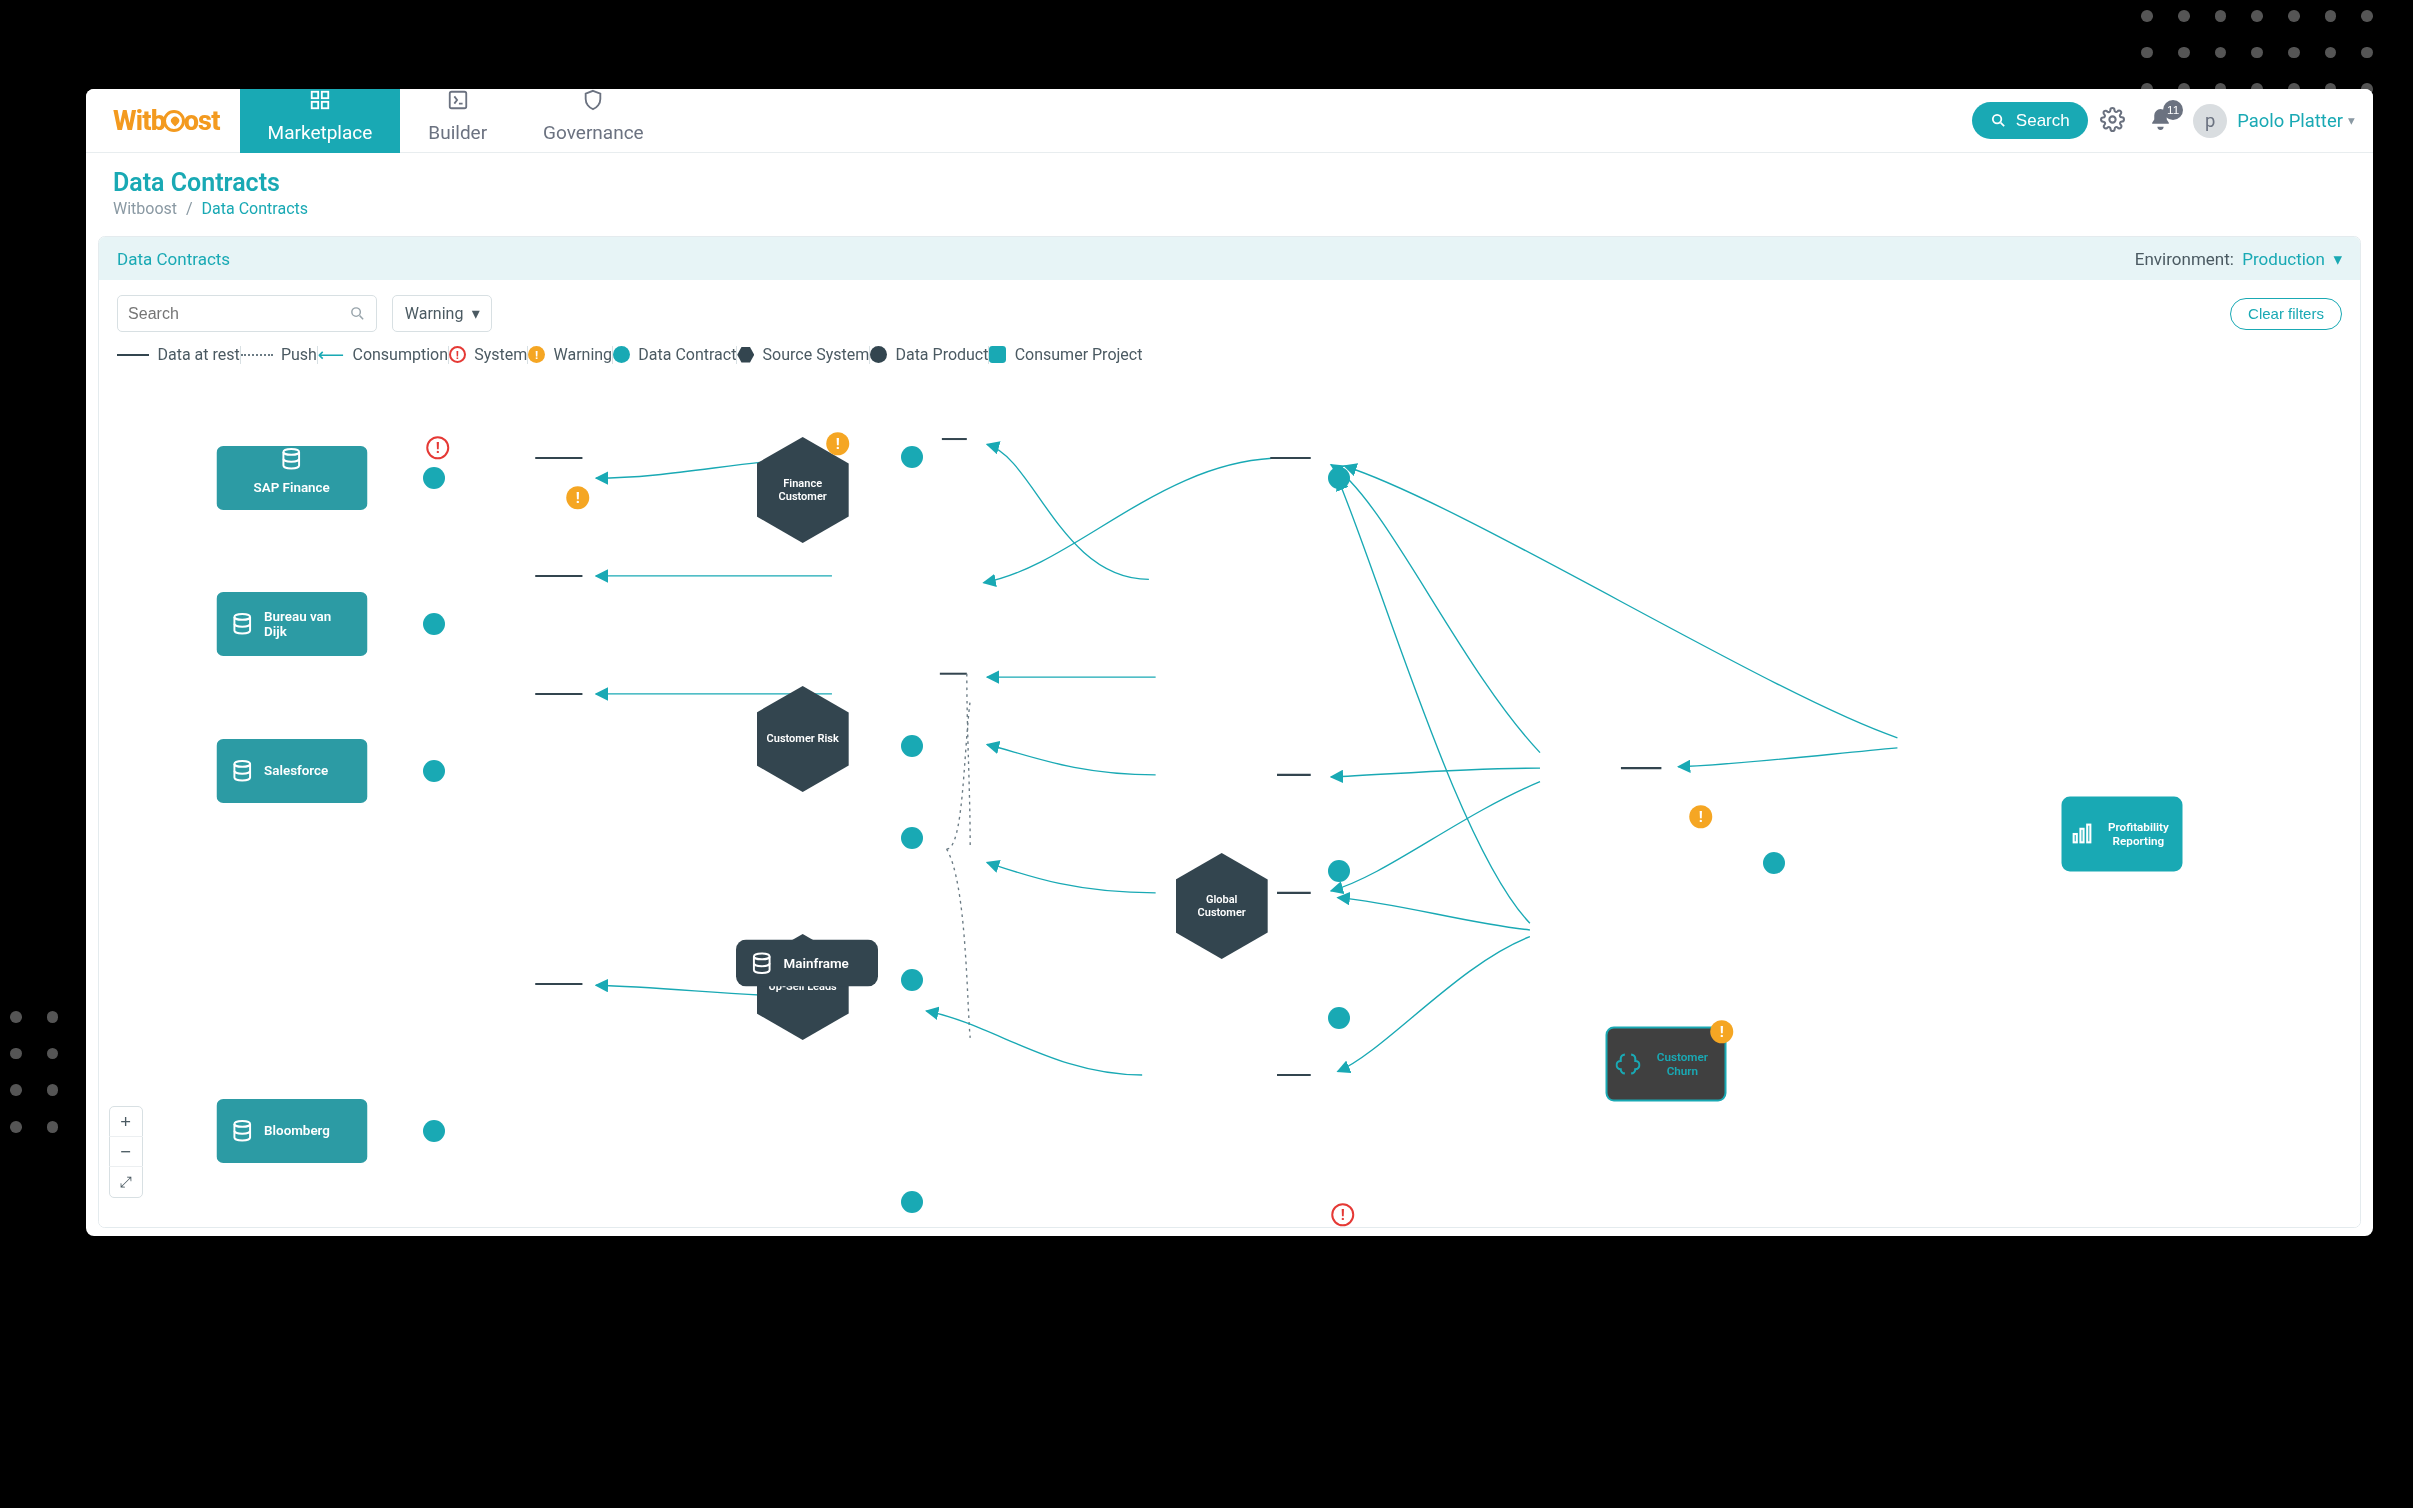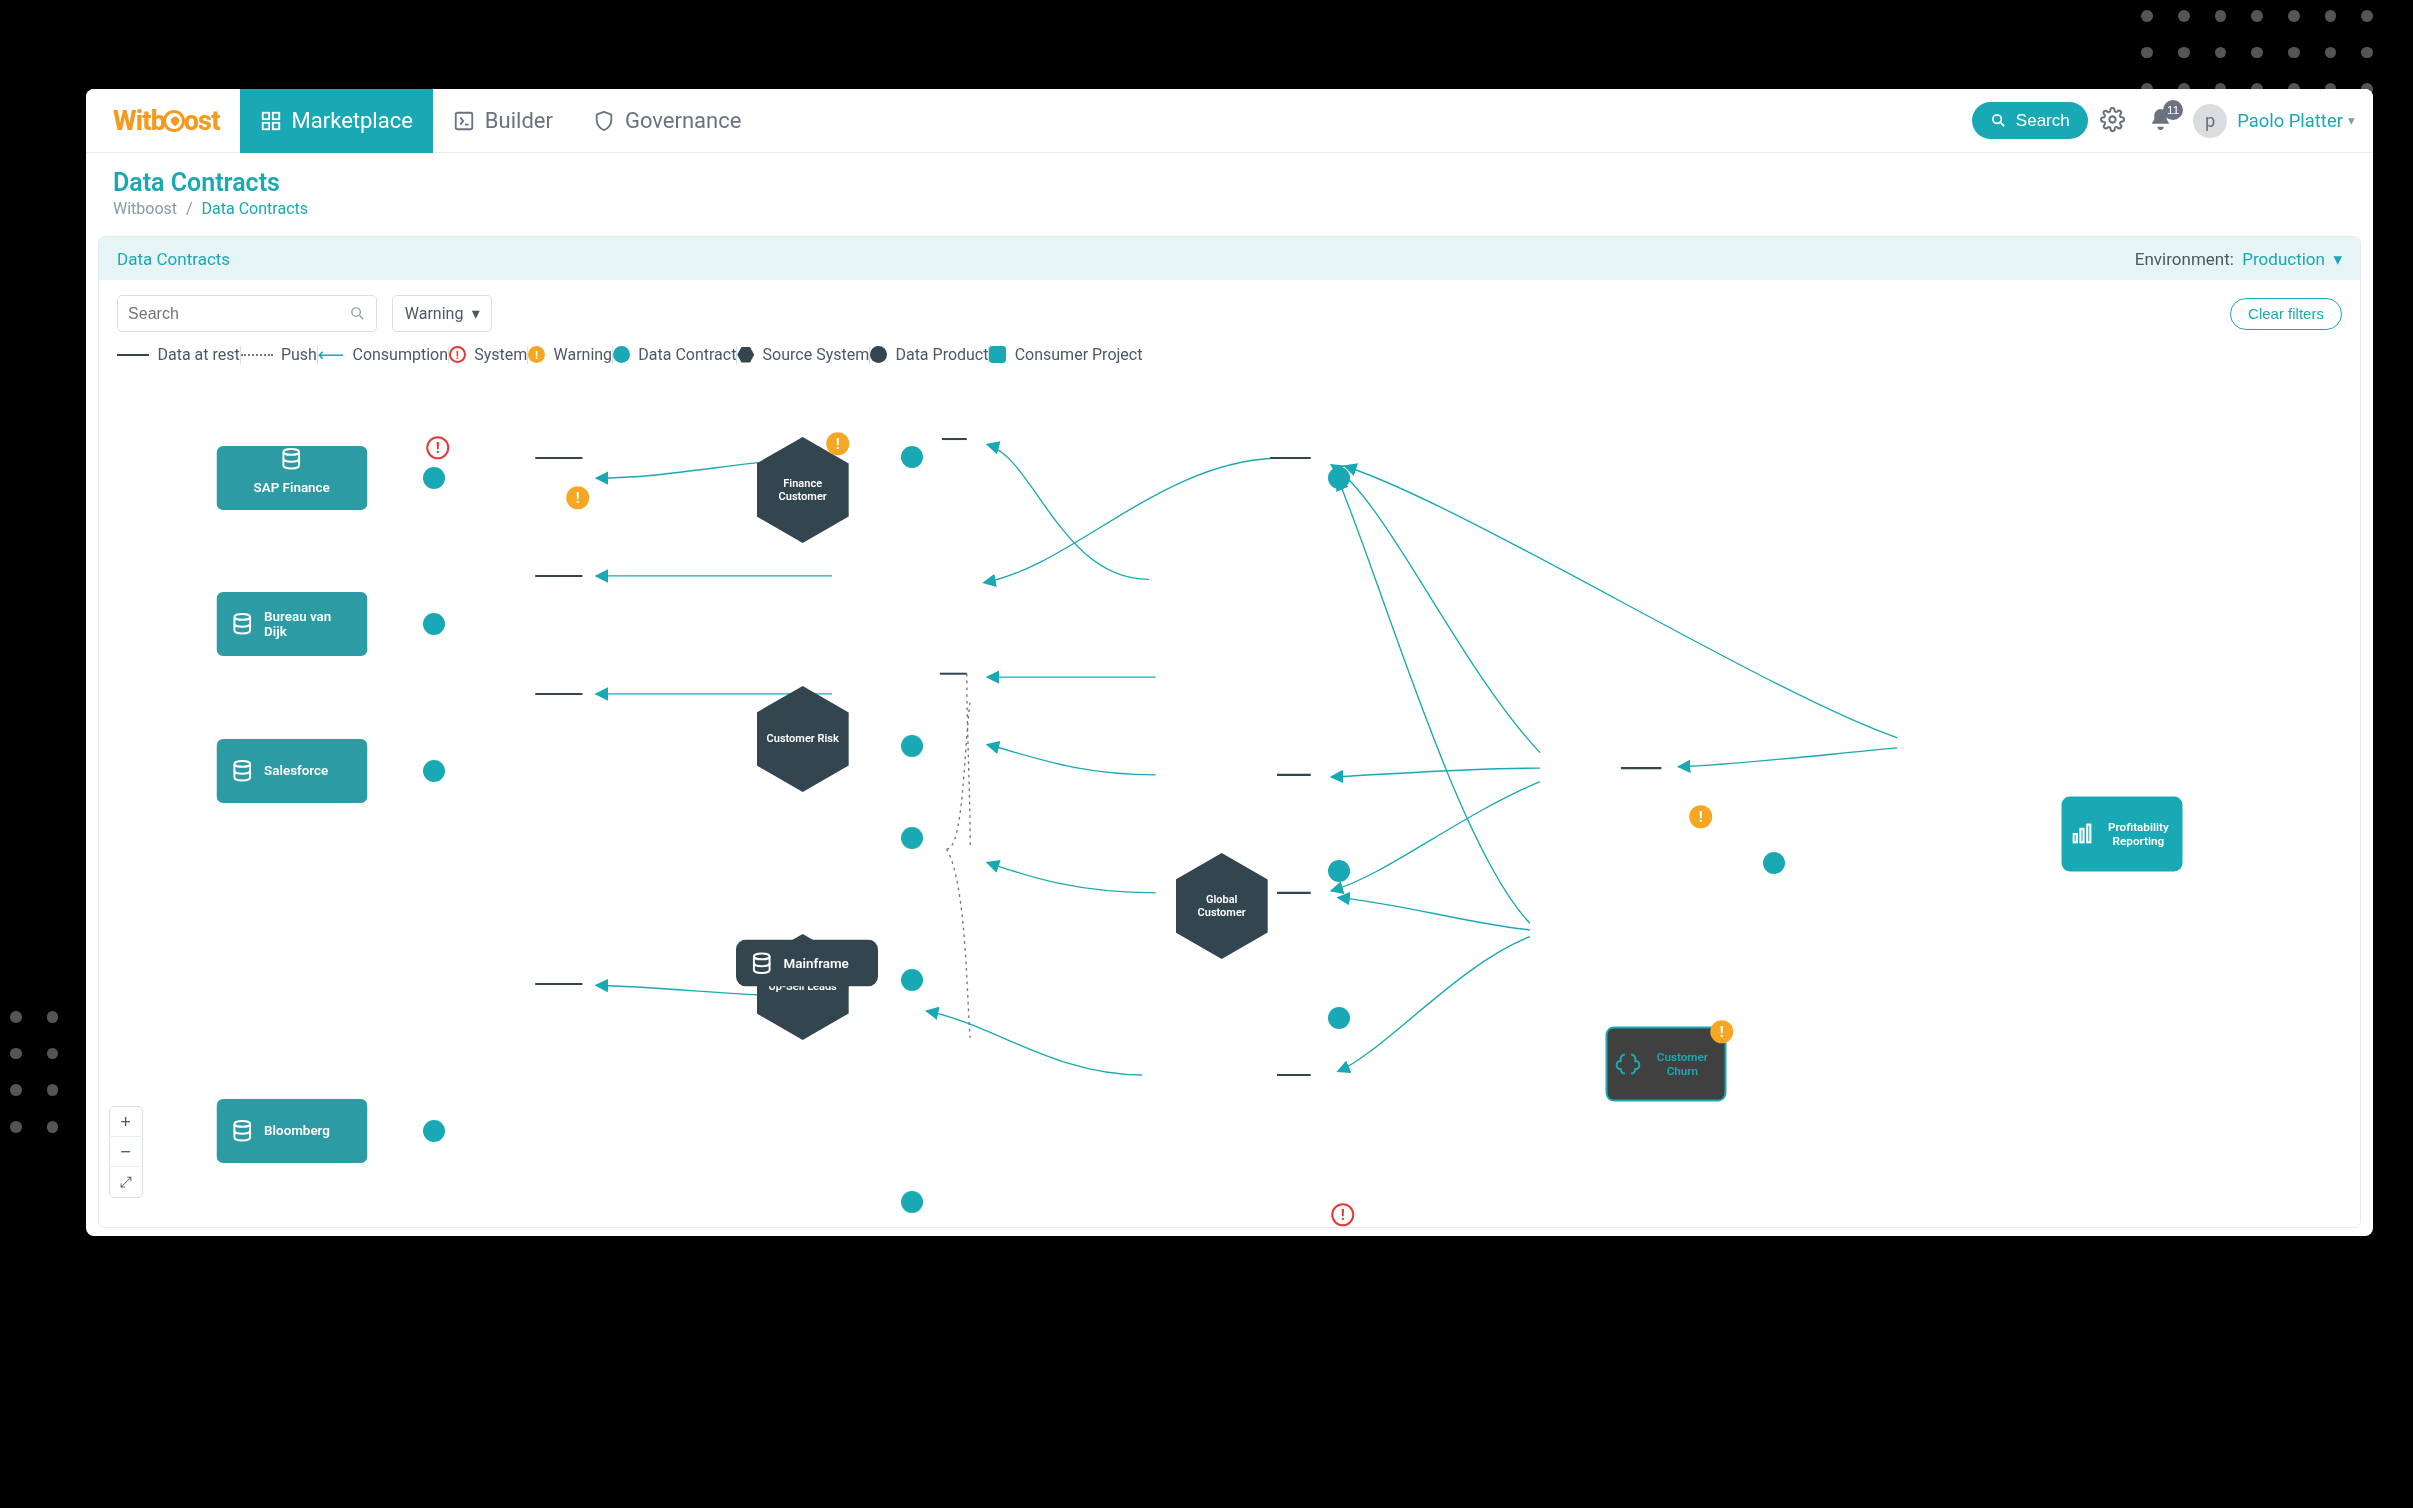--- a/index.html
+++ b/index.html
@@ -22,21 +22,21 @@
     box-shadow:0 0 0 3.4px rgba(0,0,0,.02);
     margin-left:24px;
   }
   .app { width:100%; height:100%; display:flex; flex-direction:column; }
 
   
   .topbar { height:64px; background:#fff; border-bottom:0.8px solid #e8edef; display:flex; align-items:center; padding:0 18.4px 0 27px; }
   .logo { font-size:27px; font-weight:800; letter-spacing:-0.8px; color:#f39a1f; display:flex; align-items:center; }
   .logo .s1 { color:#f39a1f; } .logo .s2 { color:#f39a1f; }
   .nav { display:flex; margin-left:20px; }
-  .nav-item { display:flex; align-items:center; gap:10px; padding:0 20px; height:64px; color:#6b7280; font-size:22px; cursor:pointer; }
+  .nav-item { display:flex; align-items:center; gap:10px; padding:0 28px; height:64px; color:#6b7280; font-size:19px; cursor:pointer;flex-direction:column; }
   .nav-item.active { background:#19a9b4; color:#fff; }
   .nav-item svg { width:22px; height:22px; }
   .flex-spacer { flex:1; }
   .search-btn { background:#19a9b4; color:#fff; border:none; border-radius:837px; padding:8.4px 18.4px; display:flex; align-items:center; gap:8.4px; font-size:17px; cursor:pointer; }
   .icon-btn { background:none; border:none; color:#6b7280; padding:8.4px 11.7px; cursor:pointer; position:relative; }
   .icon-btn svg { width:25px; height:25px; }
   .badge { position:absolute; top:1.7px; right:1.7px; background:#6b7280; color:#fff; font-size:11.7px; min-width:20px; height:20px; border-radius:10px; display:flex; align-items:center; justify-content:center; padding:0 3.4px; }
   .avatar { width:34px; height:34px; border-radius:50%; background:#d9dde0; color:#6b7280; display:flex; align-items:center; justify-content:center; font-size:18.4px; margin:0 10px 0 8.4px; }
   .user-name { color:#19a9b4; font-size:18.4px; margin-right:5px; }
   .user-caret { color:#8a99a3; }

